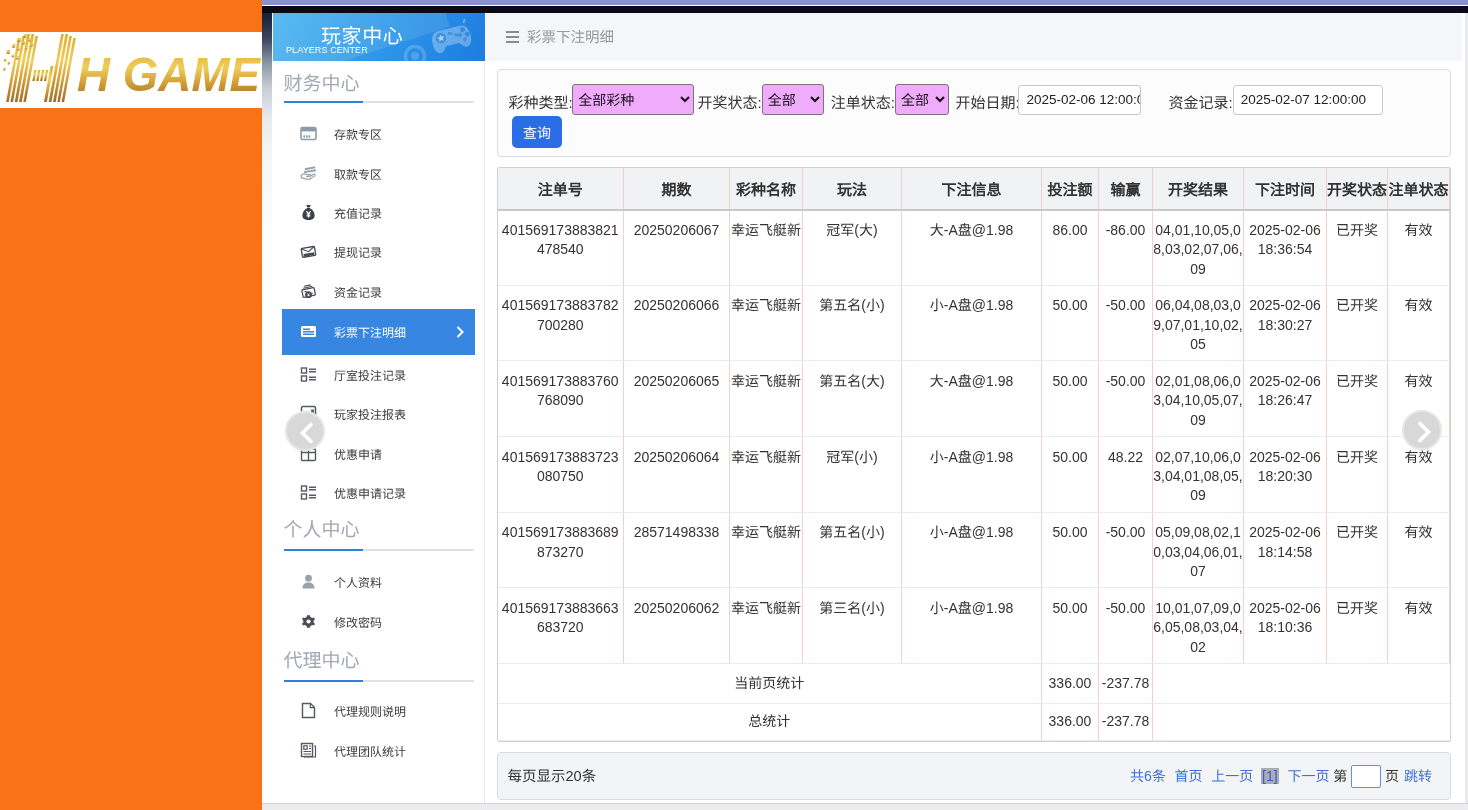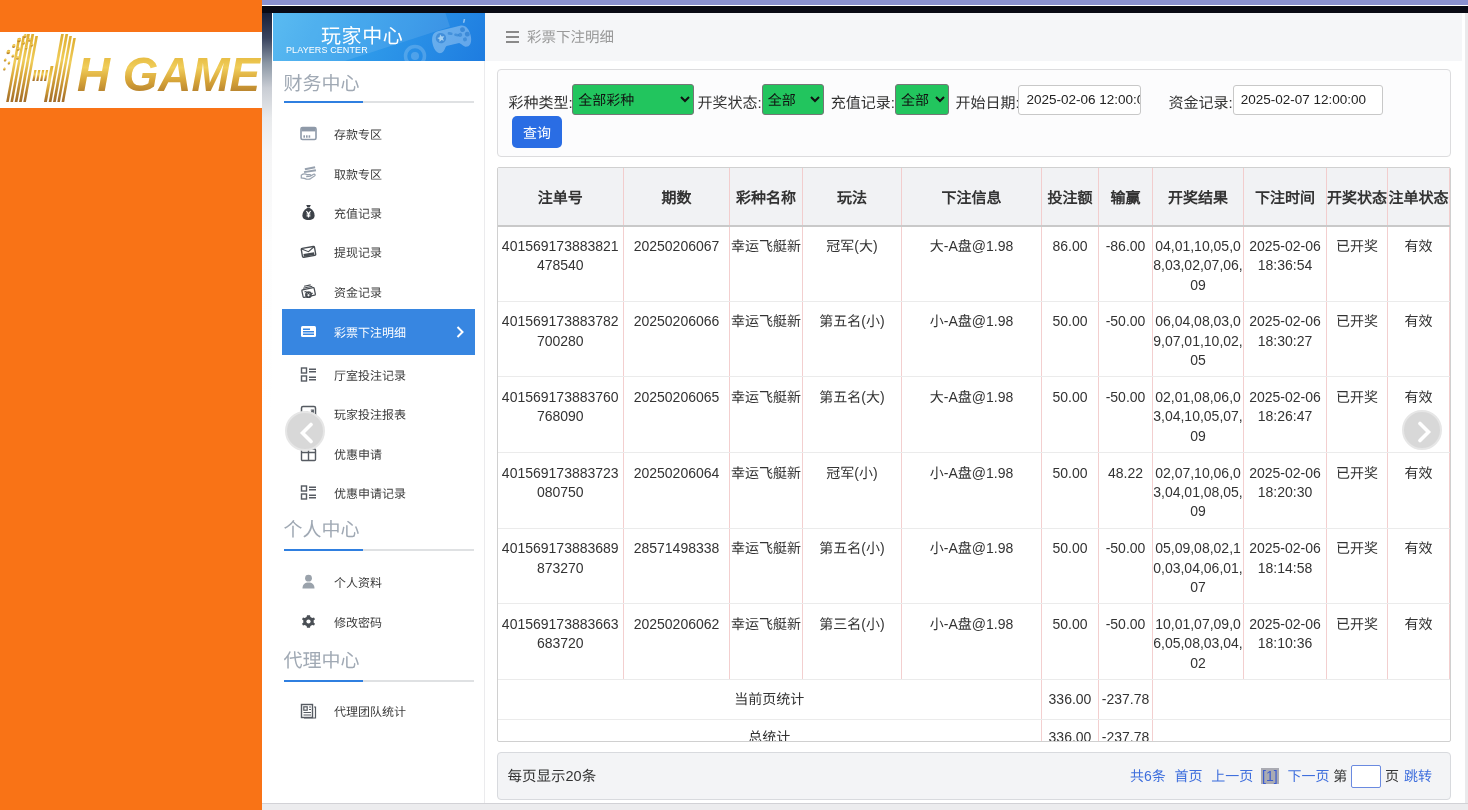--- a/index.html
+++ b/index.html
@@ -46,30 +46,30 @@
 #main { position:absolute; left:223px; top:13px; width:983px; height:790px; }
 #mainhead { position:absolute; left:0; top:0; width:977px; height:48px; background:#f5f6f8; }
 #mainhead .burger { position:absolute; left:21px; top:17.5px; width:13px; height:13px; }
 #mainhead .burger i { display:block; height:2.4px; background:#8a8a8a; margin-bottom:2.9px; }
 #mainhead .title { position:absolute; left:42px; top:0; line-height:48px; font-size:14.5px; color:#999; }
 
 #filterpanel { position:absolute; left:11.5px; top:56px; width:954.5px; height:88px;
   background:#fcfcfd; border:1px solid #dcdcde; border-radius:4px; }
 #filterpanel .lbl { position:absolute; top:21px; font-size:15px; color:#333; }
 #filterpanel select { position:absolute; top:14px; height:31px; font-size:14px;
-  font-family:"Liberation Sans",sans-serif; color:#111; border:1px solid #767676; border-radius:3px; background:#22c55e; padding-left:1px; }
+  font-family:"Liberation Sans",sans-serif; color:#111; border:1px solid #767676; border-radius:3px; background:#f0abfc; padding-left:1px; }
 #filterpanel input.dt { position:absolute; top:14.5px; height:30px; font-size:13.5px;
   font-family:"Liberation Sans",sans-serif; color:#222; border:1px solid #c8c8c8; border-radius:3px; padding-left:7px; }
 #qbtn { position:absolute; left:14.5px; top:46px; width:50px; height:31.5px; background:#2a6de4;
   color:#fff; font-size:14px; border:none; border-radius:5px; font-family:"Liberation Sans",sans-serif; }
 
 #tablepanel { position:absolute; left:11.5px; top:153.5px; width:954.5px; height:575px;
   background:#fff; border:1px solid #d0d0d0; border-radius:2px; overflow:hidden; }
 table.grid { border-collapse:collapse; table-layout:fixed; width:952px; }
-table.grid th { height:58px; background:#f1f2f4; font-size:15px; color:#333;
+table.grid th { height:42px; background:#f1f2f4; font-size:15px; color:#333;
   border-right:1px solid #f2cdcd; border-bottom:2px solid #c9c9c9; font-weight:bold; }
 table.grid td { border-right:1px solid #f3cfcf; border-bottom:1px solid #ebebeb;
   font-size:14px; color:#333; text-align:center; vertical-align:top; padding-top:10.5px; line-height:19.4px; }
 table.grid tr.r { height:75.7px; }
 table.grid td:last-child, table.grid th:last-child { border-right:1px solid #f3cfcf; }
 table.grid th:last-child { border-right:1px solid #f2cdcd; }
 table.grid tr.sum td { vertical-align:middle; padding-top:0; border-bottom:1px solid #ebebeb; }
 table.grid tr.sum { height:39px; }
 table.grid tr.sum td.nb { border-right:none; }
 
@@ -271,20 +271,26 @@
                   <circle cx="8.5" cy="8.5" r="2.1" fill="#fff"></circle>
                 </svg>
               </span>修改密码</li>
         </ul>
         <div class="secthead" style="margin-top:4px;">代理中心</div>
         <div class="sectline" style="margin-top:8px;">
             <i></i>
           </div>
         <ul class="menu" style="margin-top:9px;">
           <li><span class="ic">
+                <svg width="15" height="17" viewBox="0 0 15 17">
+                  <path d="M1.5 1.5 L9.5 1.5 L13.5 5.5 L13.5 15.5 L1.5 15.5 Z" fill="none" stroke="#565b62" stroke-width="1.4"></path>
+                  <path d="M9.3 1.8 L9.3 5.7 L13.2 5.7" fill="none" stroke="#565b62" stroke-width="1.2"></path>
+                </svg>
+              </span>代理规则说明</li>
+          <li><span class="ic">
                 <svg width="17" height="16" viewBox="0 0 17 16">
                   <rect x="1.5" y="1.5" width="11" height="13" fill="none" stroke="#565b62" stroke-width="1.4"></rect>
                   <rect x="3.8" y="3.8" width="3.4" height="3.4" fill="none" stroke="#565b62" stroke-width="1.2"></rect>
                   <path d="M9 4 L11 4 M9 6.5 L11 6.5 M3.5 9.5 L11 9.5 M3.5 12 L11 12" stroke="#565b62" stroke-width="1.2"></path>
                   <path d="M14 4 L15.5 4 L15.5 15 L4 15" fill="none" stroke="#565b62" stroke-width="1.2"></path>
                 </svg>
               </span>代理团队统计</li>
         </ul>
       </div>
     </div>
@@ -297,21 +303,21 @@
             <i></i>
           </div>
         <div class="title">彩票下注明细</div>
       </div>
 
       <div id="filterpanel">
         <span class="lbl" style="left:10.9px;">彩种类型:</span>
         <select style="left:74.8px; width:122px;"><option>全部彩种</option></select>
         <span class="lbl" style="left:200.1px;">开奖状态:</span>
         <select style="left:264.3px; width:62px;"><option>全部</option></select>
-        <span class="lbl" style="left:333.2px;">充值记录:</span>
+        <span class="lbl" style="left:333.2px;">注单状态:</span>
         <select style="left:397.4px; width:54px;"><option>全部</option></select>
         <span class="lbl" style="left:458.1px;">开始日期:</span>
         <input class="dt" style="left: 520.9px; width: 123px;" value="2025-02-06 12:00:00">
         <span class="lbl" style="left:671px;">资金记录:</span>
         <input class="dt" style="left: 735.2px; width: 150.5px;" value="2025-02-07 12:00:00">
         <button id="qbtn">查询</button>
       </div>
 
       <div id="tablepanel">
         <table class="grid">

